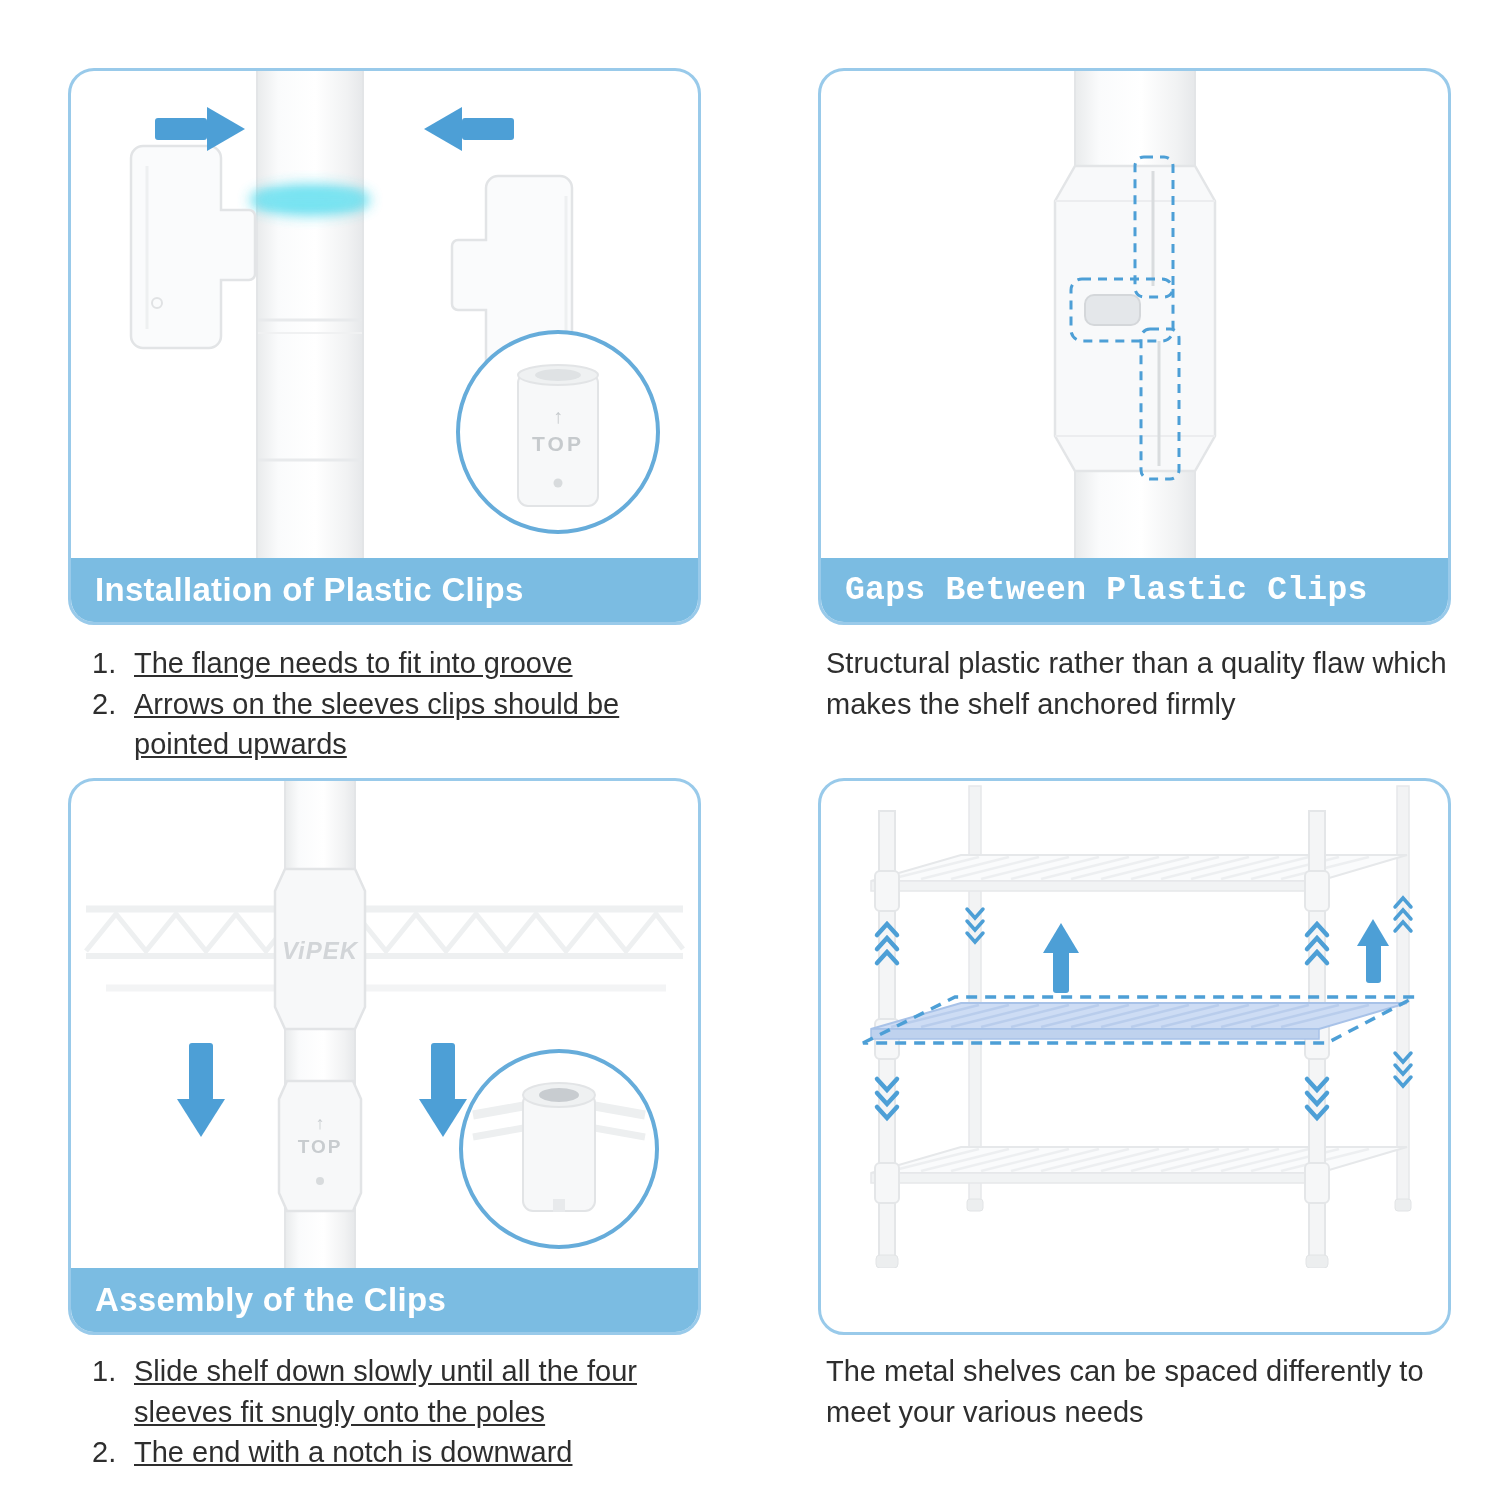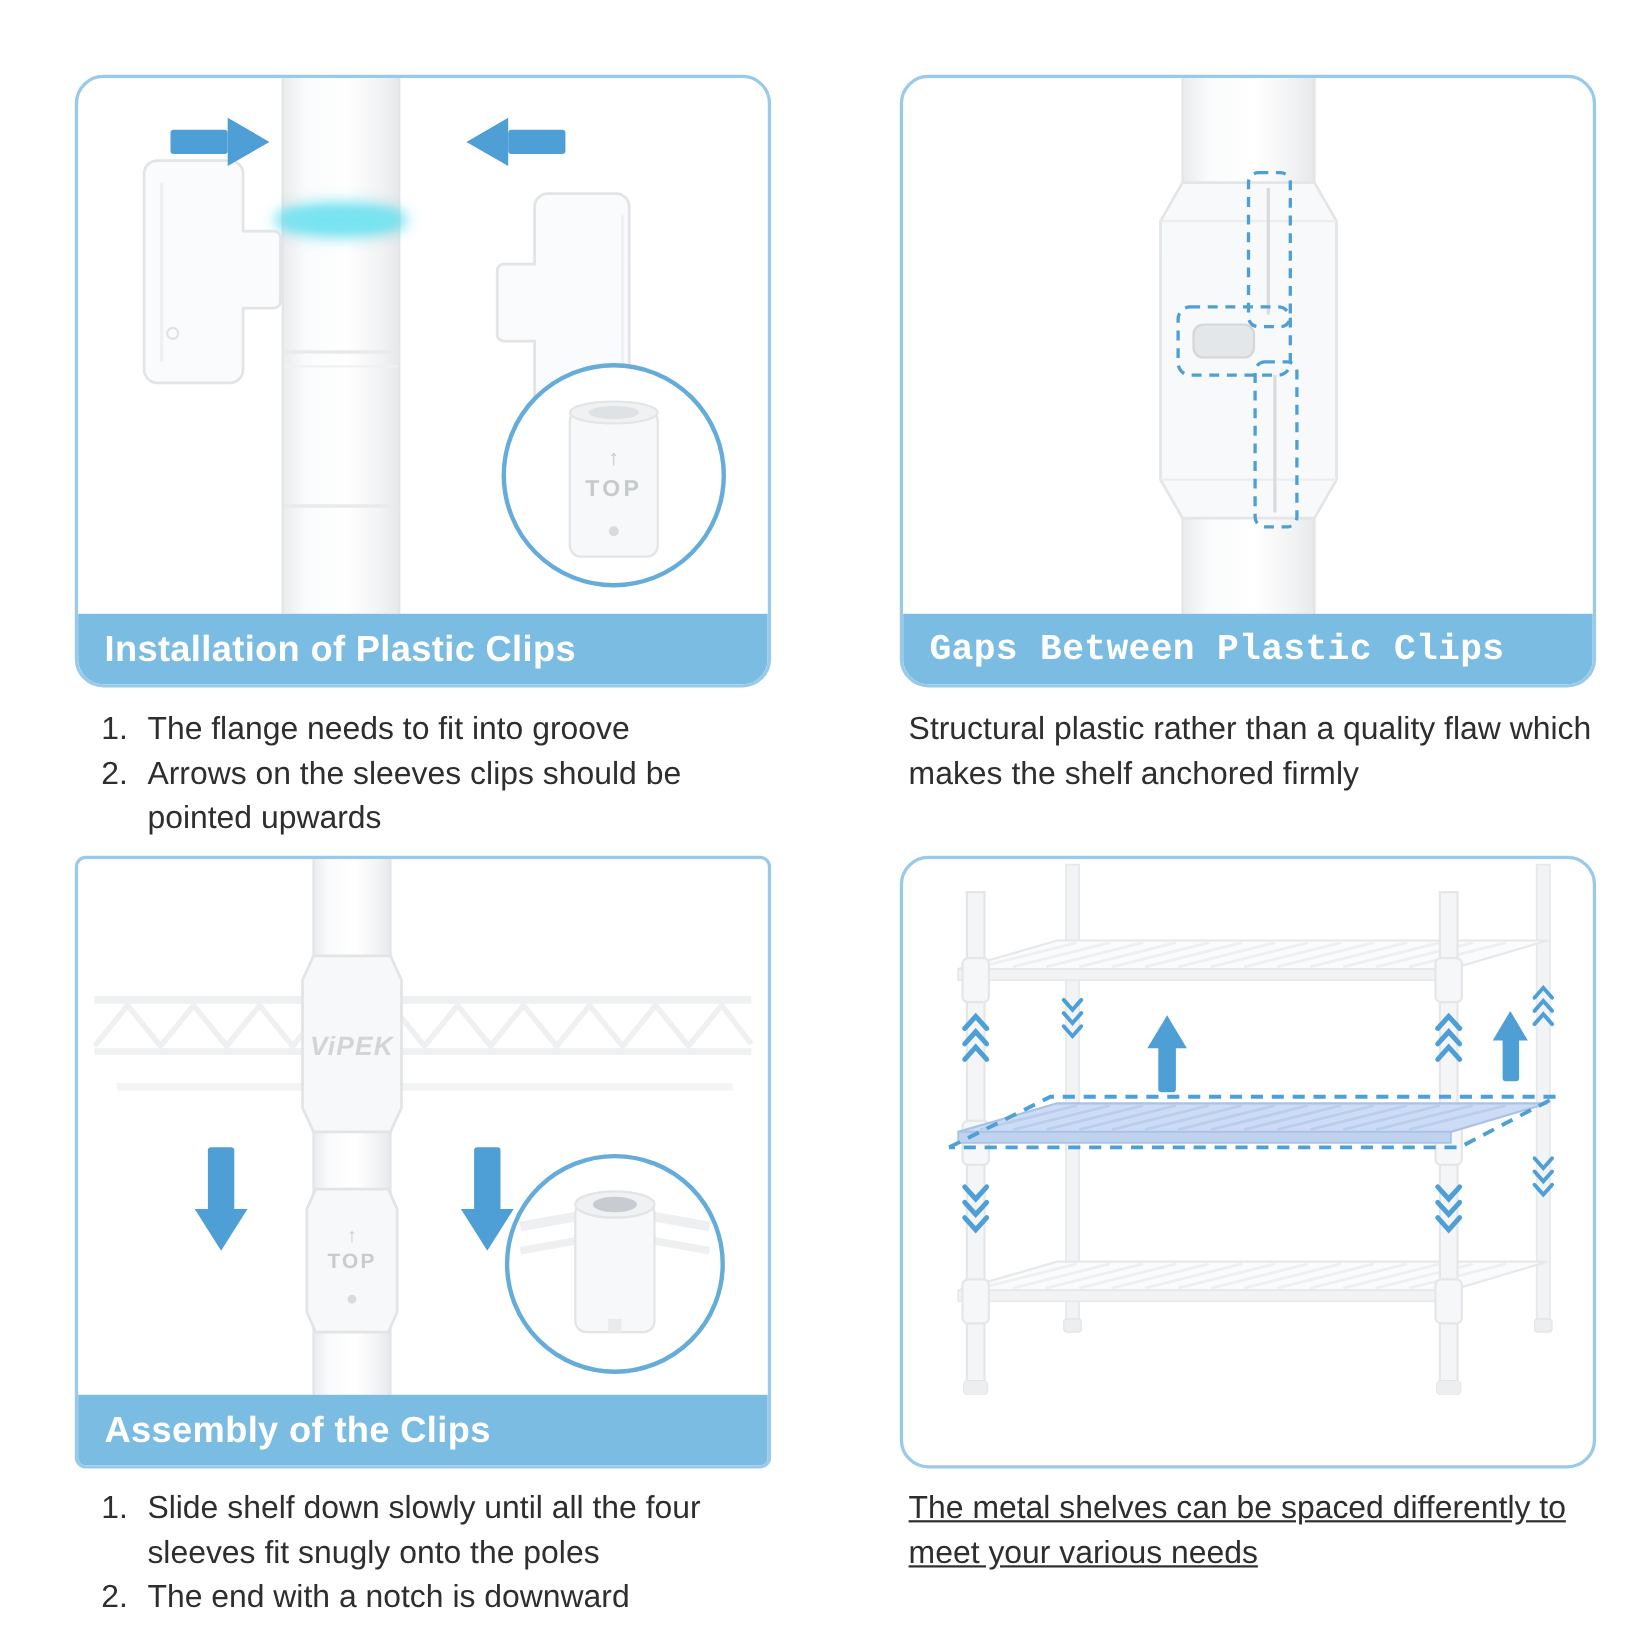--- a/index.html
+++ b/index.html
@@ -6,42 +6,42 @@
   html,body { width:1500px; height:1500px; background:#ffffff; font-family:"Liberation Sans", sans-serif; }
   .page { position:relative; width:1500px; height:1500px; background:#ffffff; overflow:hidden; }
 
   .panel-box {
     position:absolute; width:633px; height:557px;
     border:3px solid #99CAEA; border-radius:26px;
     overflow:hidden; background:#ffffff;
   }
   #panel-1 { left:68px;  top:68px; }
   #panel-2 { left:818px; top:68px;font-family:Liberation Mono, monospace; }
-  #panel-3 { left:68px;  top:778px;border-radius:10px; }
+  #panel-3 { left:68px;  top:778px; }
   #panel-4 { left:818px; top:778px; }
 
   .illustration { position:absolute; left:0; top:0; right:0; bottom:64px; }
   .illustration svg { display:block; width:100%; height:100%; }
 
   .banner {
     position:absolute; left:0; right:0; bottom:0; height:64px;
     background:#7BBCE2; color:#ffffff;
     display:flex; align-items:center; padding:0 24px;
     font-size:33px; font-weight:bold; letter-spacing:.3px;
   }
 
   .caption { position:absolute; color:#2E2E2E; font-size:29px; line-height:1.40; }
   #caption-1 { left:92px;  top:643px;  width:592px; }
   #caption-2 { left:826px; top:643px;  width:632px; }
   #caption-3 { left:92px;  top:1351px; width:618px; }
-  #caption-4 { left:826px; top:1351px; width:650px;text-decoration:underline; }
+  #caption-4 { left:826px; top:1351px; width:650px; }
 
   .cap-item { display:flex; }
   .cap-num  { width:42px; flex:none; }
-  .cap-text { flex:1; }
+  .cap-text { flex:1;text-decoration:underline; }
 </style>
 </head>
 <body>
 
 <div class="page">
 
   <div class="panel-box" id="panel-1">
     <div class="illustration">
       <svg viewBox="0 0 627 487">
         <defs>

